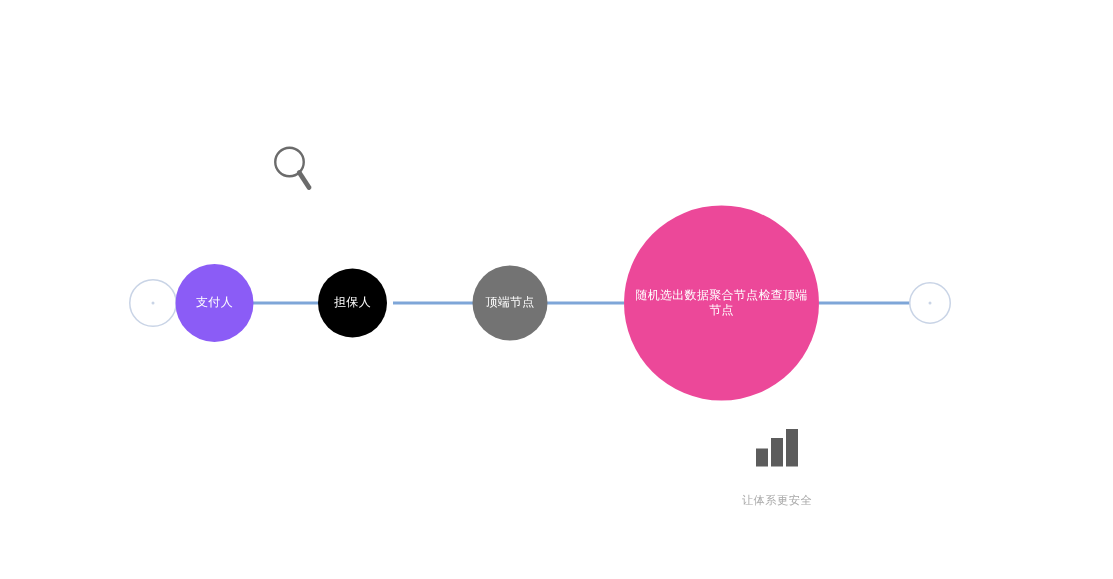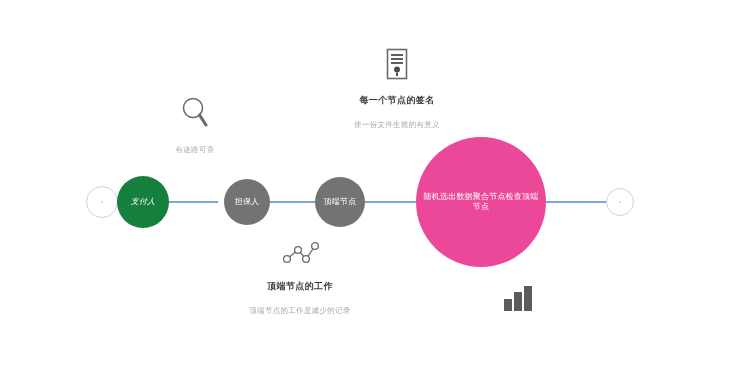--- a/index.html
+++ b/index.html
@@ -86,80 +86,51 @@
 
   <div class="spine" style="left:124px;width:20px;"></div>
   <div class="spine" style="left:168px;width:50px;"></div>
   <div class="spine" style="left:262px;width:54px;"></div>
   <div class="spine" style="left:364px;width:52px;"></div>
   <div class="spine" style="left:546px;width:62px;"></div>
 
   <div class="endcap" style="left:86px;top:186px;width:32px;height:32px;"></div>
   <div class="endcap" style="left:606px;top:188px;width:28px;height:28px;"></div>
 
-  <div class="node" style="left:117px;top:176px;width:52px;height:52px;background:#15803d;font-size:8px;font-style:italic;">
+  <div class="node" style="left:117px;top:176px;width:52px;height:52px;background:#8b5cf6;font-size:8px;">
     <span class="node-label">支付人</span>
   </div>
 
-  <div class="node" style="left:224px;top:179px;width:46px;height:46px;background:#737373;font-size:8px;">
+  <div class="node" style="left:212px;top:179px;width:46px;height:46px;background:#000000;font-size:8px;">
     <span class="node-label">担保人</span>
   </div>
 
   <div class="node" style="left:315px;top:177px;width:50px;height:50px;background:#737373;font-size:8px;">
     <span class="node-label">顶端节点</span>
   </div>
 
   <div class="node" style="left:416px;top:137px;width:130px;height:130px;background:#ec4899;font-size:8px;">
     <span class="node-label">随机选出数据聚合节点检查顶端节点</span>
   </div>
 
   <div class="callout" style="left:120px;top:96px;width:150px;">
     <span class="icon">
       <svg width="30" height="32" viewBox="0 0 30 32" aria-hidden="true">
         <circle cx="13" cy="12" r="9.5" fill="none" stroke="#6b6b6b" stroke-width="1.6"></circle>
         <line x1="19.5" y1="19" x2="26" y2="29" stroke="#6b6b6b" stroke-width="3.2" stroke-linecap="round"></line>
       </svg>
     </span>
-    <span class="subtitle">有迹路可查</span>
   </div>
 
-  <div class="callout" style="left:322px;top:48px;width:150px;">
-    <span class="icon">
-      <svg width="26" height="32" viewBox="0 0 26 32" aria-hidden="true">
-        <rect x="3.5" y="1.5" width="19" height="29" fill="#ffffff" stroke="#6b6b6b" stroke-width="1.6"></rect>
-        <line x1="7" y1="7" x2="19" y2="7" stroke="#4d4d4d" stroke-width="1.8"></line>
-        <line x1="7" y1="11" x2="19" y2="11" stroke="#4d4d4d" stroke-width="1.8"></line>
-        <line x1="7" y1="15" x2="19" y2="15" stroke="#4d4d4d" stroke-width="1.8"></line>
-        <circle cx="13" cy="21.5" r="3" fill="#4d4d4d"></circle>
-        <line x1="13" y1="24.5" x2="13" y2="28" stroke="#4d4d4d" stroke-width="2"></line>
-      </svg>
-    </span>
-    <span class="title">每一个节点的签名</span>
-    <span class="subtitle">使一份文件生效的有意义</span>
-  </div>
 
-  <div class="callout" style="left:222px;top:240px;width:156px;">
-    <span class="icon">
-      <svg width="42" height="26" viewBox="0 0 42 26" aria-hidden="true">
-        <line x1="8" y1="19" x2="19" y2="10" stroke="#6b6b6b" stroke-width="1.3"></line>
-        <line x1="19" y1="10" x2="27" y2="19" stroke="#6b6b6b" stroke-width="1.3"></line>
-        <line x1="27" y1="19" x2="36" y2="6" stroke="#6b6b6b" stroke-width="1.3"></line>
-        <circle cx="8" cy="19" r="3.4" fill="#ffffff" stroke="#6b6b6b" stroke-width="1.3"></circle>
-        <circle cx="19" cy="10" r="3.4" fill="#ffffff" stroke="#6b6b6b" stroke-width="1.3"></circle>
-        <circle cx="27" cy="19" r="3.4" fill="#ffffff" stroke="#6b6b6b" stroke-width="1.3"></circle>
-        <circle cx="36" cy="6" r="3.4" fill="#ffffff" stroke="#6b6b6b" stroke-width="1.3"></circle>
-      </svg>
-    </span>
-    <span class="title">顶端节点的工作</span>
-    <span class="subtitle">顶端节点的工作是减少的记录</span>
-  </div>
 
   <div class="callout" style="left:443px;top:284px;width:150px;">
     <span class="icon">
       <svg width="32" height="28" viewBox="0 0 32 28" aria-hidden="true">
         <rect x="2" y="15" width="8" height="12" fill="#5c5c5c"></rect>
         <rect x="12" y="8" width="8" height="19" fill="#5c5c5c"></rect>
         <rect x="22" y="2" width="8" height="25" fill="#5c5c5c"></rect>
       </svg>
     </span>
+    <span class="subtitle">让体系更安全</span>
   </div>
 
 </div>
 
 </body></html>

